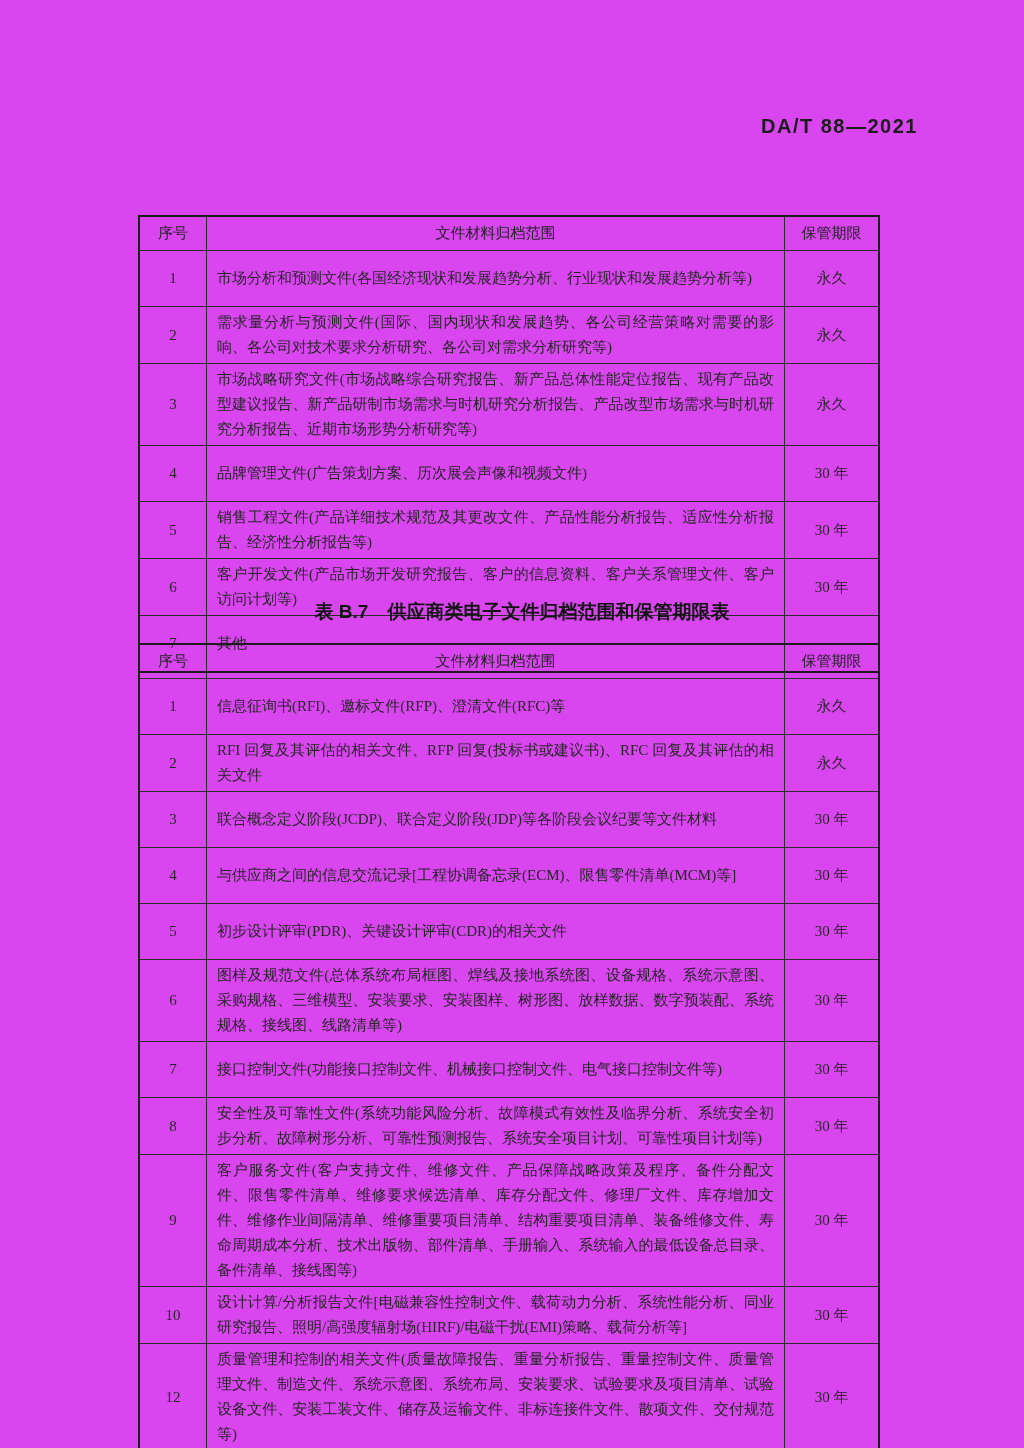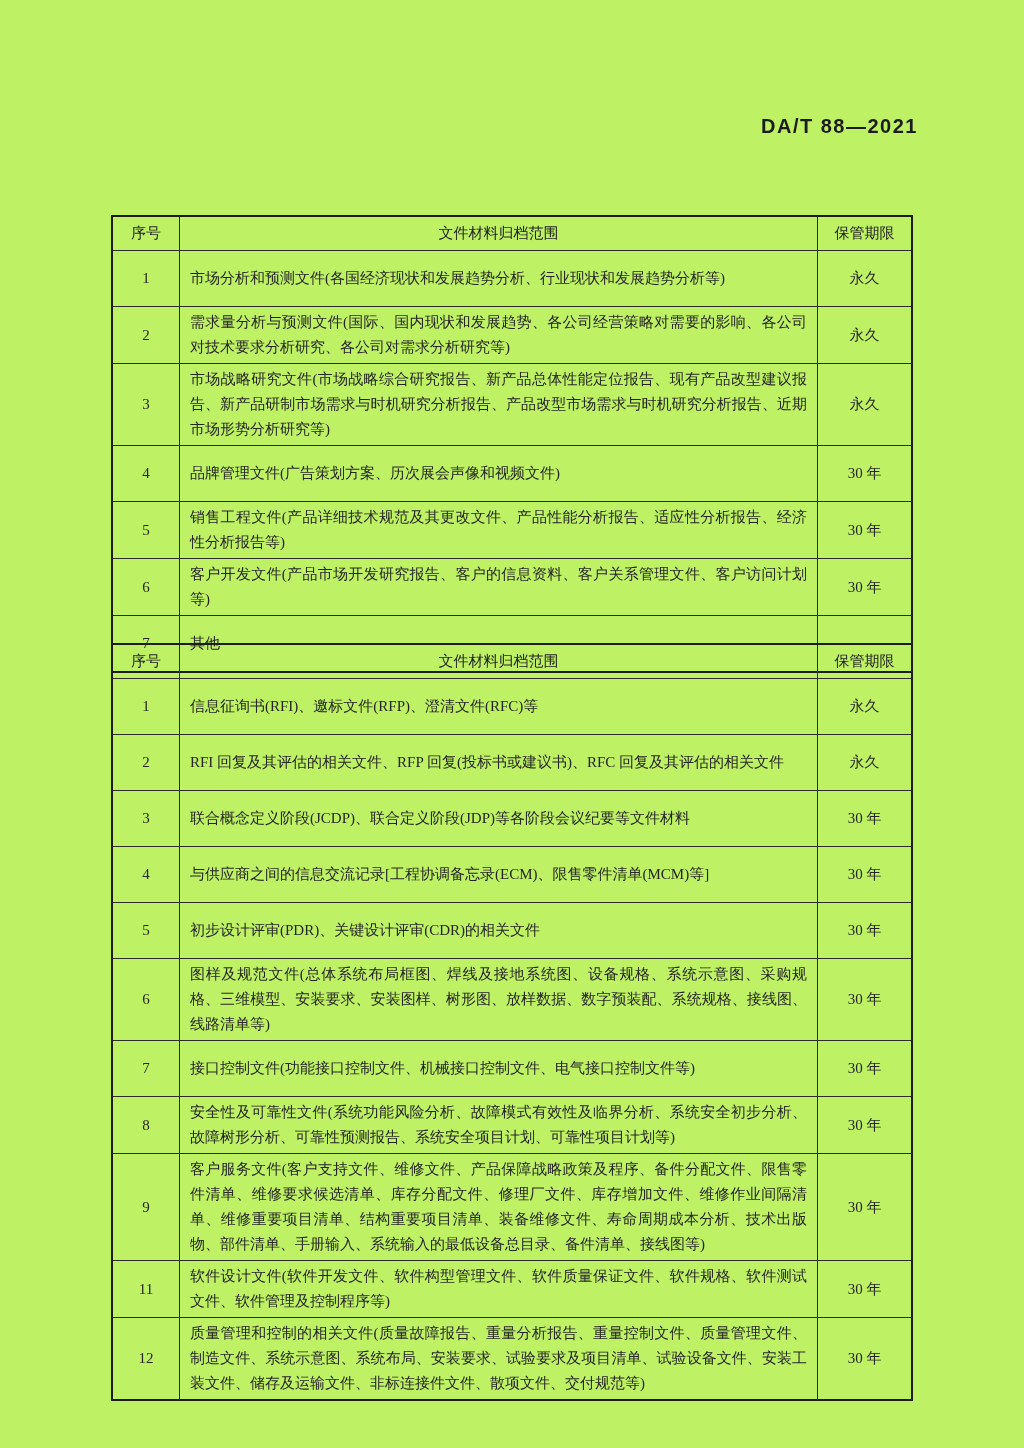--- a/index.html
+++ b/index.html
@@ -11,21 +11,21 @@
     height: 1448px;
     background: #ffffff;
     position: relative;
     overflow: hidden;
     font-family: "Liberation Serif", "DejaVu Serif", serif;
     color: #232323;
   }
   .page {
     position: absolute;
     inset: 0;
-    background: #bef264;
+    background: #d946ef;
   }
   .std-code {
     position: absolute;
     top: 115px;
     left: 121px;
     width: 797px;
     text-align: right;
     font-size: 20px;
     font-weight: bold;
     letter-spacing: 1.5px;
@@ -39,22 +39,22 @@
     text-align: center;
     font-family: "Liberation Sans", "DejaVu Sans", sans-serif;
     font-weight: bold;
     font-size: 19px;
     color: #141414;
   }
   #title-0 { top: 176px; }
   #title-1 { top: 599px; }
   table.doc {
     position: absolute;
-    left: 111px;
-    width: 802px;
+    left: 138px;
+    width: 742px;
     border-collapse: collapse;
     table-layout: fixed;
     font-size: 15px;
     color: #262626;
     border: 2px solid #1d1d1d;
   }
   #table-0 { top: 215px; }
   #table-1 { top: 643px; }
   table.doc th,
   table.doc td {
@@ -136,20 +136,21 @@
           <td class="col2">30 年</td>
         </tr>
         <tr>
           <td class="col0">7</td>
           <td class="col1">其他</td>
           <td class="col2">—</td>
         </tr>
       </tbody>
     </table>
 
+  <div class="tbl-title" id="title-1">表 B.7　供应商类电子文件归档范围和保管期限表</div>
 
   <table class="doc" id="table-1">
       <thead>
         <tr>
           <th class="col0">序号</th>
           <th class="col1">文件材料归档范围</th>
           <th class="col2">保管期限</th>
         </tr>
       </thead>
       <tbody>
@@ -192,22 +193,22 @@
           <td class="col0">8</td>
           <td class="col1">安全性及可靠性文件(系统功能风险分析、故障模式有效性及临界分析、系统安全初步分析、故障树形分析、可靠性预测报告、系统安全项目计划、可靠性项目计划等)</td>
           <td class="col2">30 年</td>
         </tr>
         <tr>
           <td class="col0">9</td>
           <td class="col1">客户服务文件(客户支持文件、维修文件、产品保障战略政策及程序、备件分配文件、限售零件清单、维修要求候选清单、库存分配文件、修理厂文件、库存增加文件、维修作业间隔清单、维修重要项目清单、结构重要项目清单、装备维修文件、寿命周期成本分析、技术出版物、部件清单、手册输入、系统输入的最低设备总目录、备件清单、接线图等)</td>
           <td class="col2">30 年</td>
         </tr>
         <tr>
-          <td class="col0">11</td>
-          <td class="col1">软件设计文件(软件开发文件、软件构型管理文件、软件质量保证文件、软件规格、软件测试文件、软件管理及控制程序等)</td>
+          <td class="col0">10</td>
+          <td class="col1">设计计算/分析报告文件[电磁兼容性控制文件、载荷动力分析、系统性能分析、同业研究报告、照明/高强度辐射场(HIRF)/电磁干扰(EMI)策略、载荷分析等]</td>
           <td class="col2">30 年</td>
         </tr>
         <tr>
           <td class="col0">12</td>
           <td class="col1">质量管理和控制的相关文件(质量故障报告、重量分析报告、重量控制文件、质量管理文件、制造文件、系统示意图、系统布局、安装要求、试验要求及项目清单、试验设备文件、安装工装文件、储存及运输文件、非标连接件文件、散项文件、交付规范等)</td>
           <td class="col2">30 年</td>
         </tr>
       </tbody>
     </table>
 

